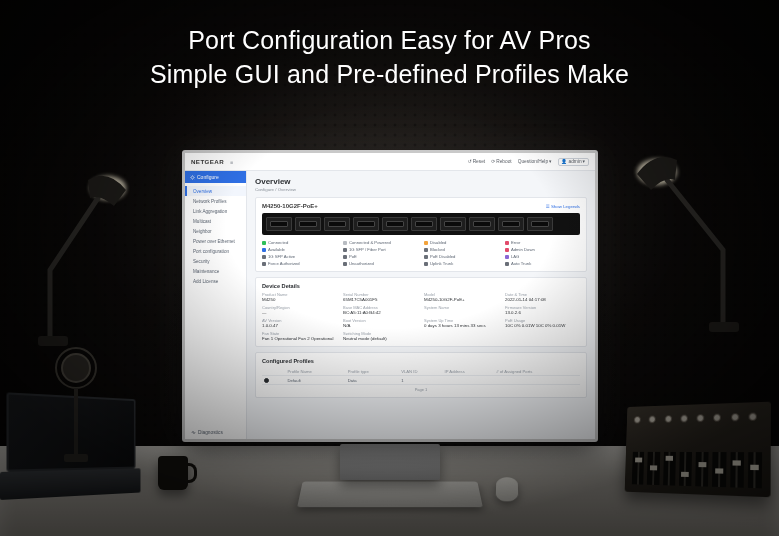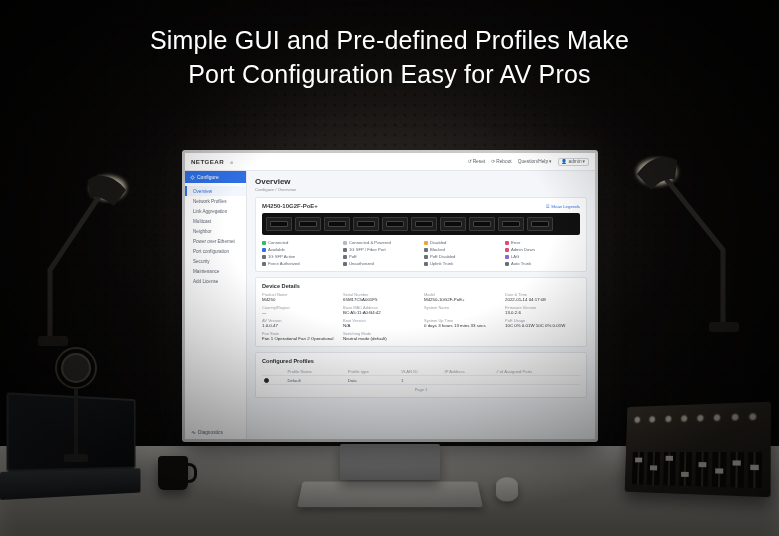--- a/index.html
+++ b/index.html
@@ -192,22 +192,22 @@
     position:absolute; inset:0; z-index:4; pointer-events:none;
     background: radial-gradient(ellipse 60% 55% at 50% 42%, transparent 35%, rgba(0,0,0,0.55) 100%);
   }
 </style>
 </head>
 <body>
 
 <div class="scene"></div>
 
 <div class="hero">
+  <div>Port Configuration Easy for AV Pros</div>
   <div>Simple GUI and Pre-defined Profiles Make</div>
-  <div>Port Configuration Easy for AV Pros</div>
 </div>
 
 <div class="desk"></div>
 
 <svg class="lamp-left" viewBox="0 0 110 200">
   <ellipse class="glow" cx="78" cy="38" rx="18" ry="12"></ellipse>
   <path class="arm" d="M20 190 L20 120 L68 48"></path>
   <path class="head" d="M58 30 Q78 18 96 40 L84 56 Q70 44 60 48 Z"></path>
   <rect x="8" y="186" width="30" height="10" rx="3" fill="#1f1d1a"></rect>
 </svg>

